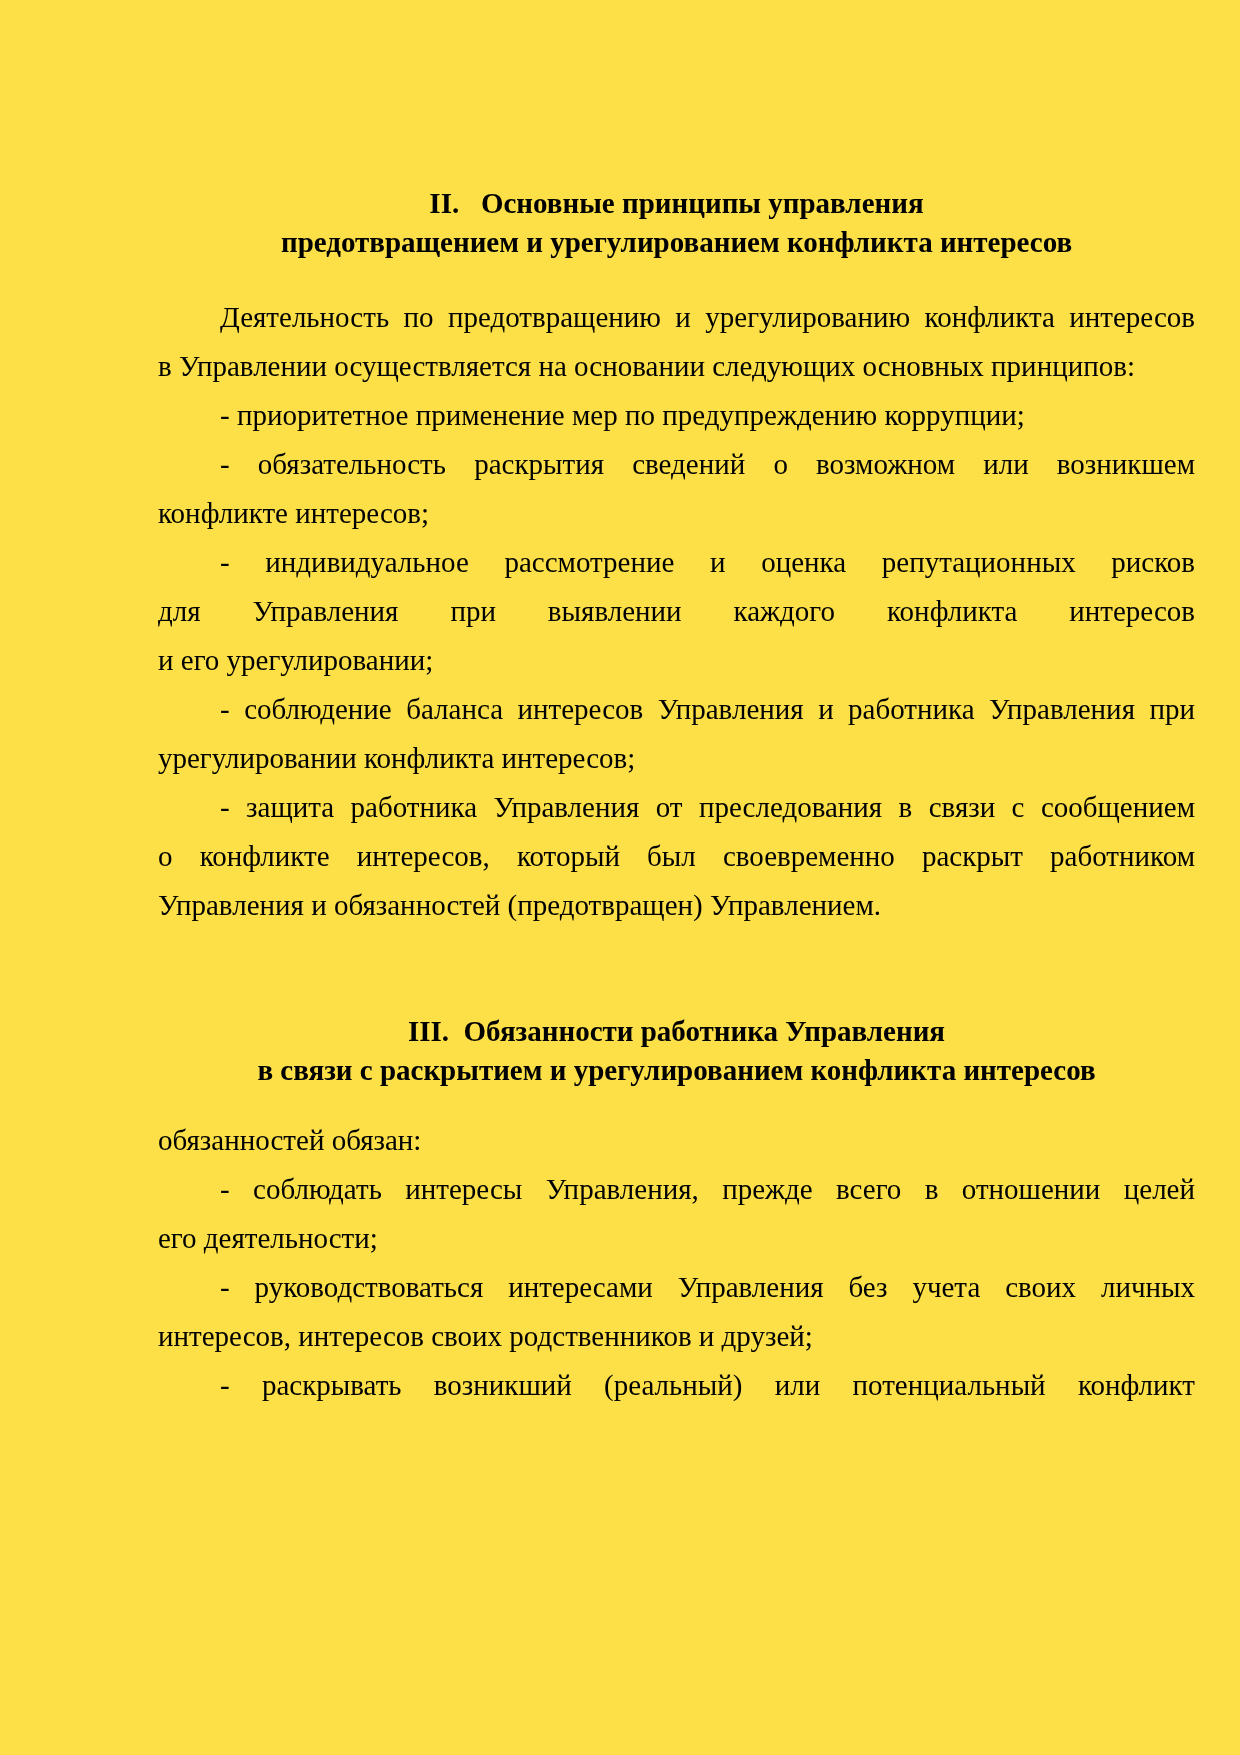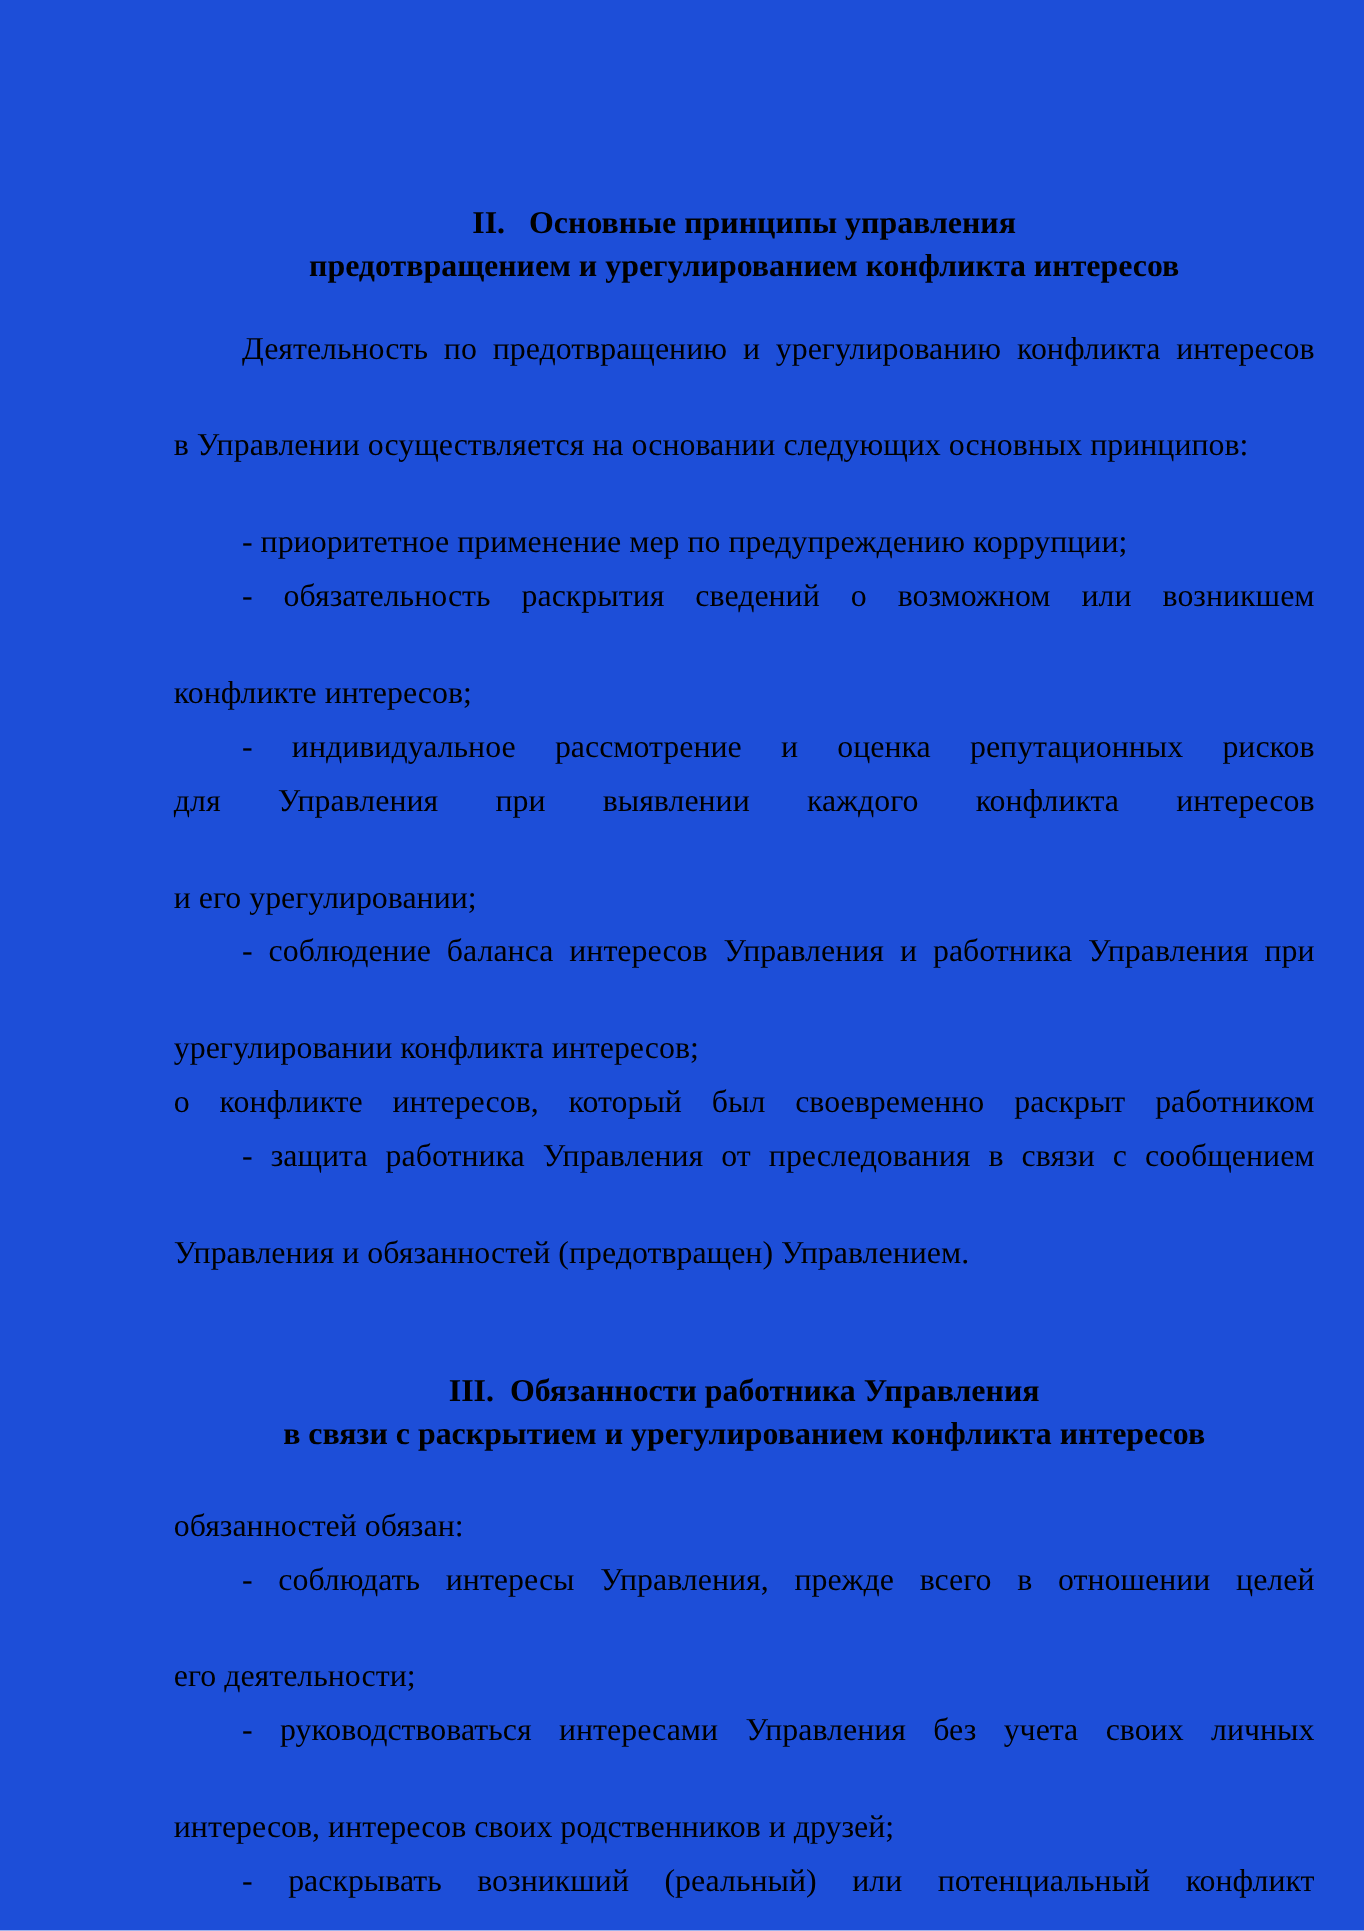--- a/index.html
+++ b/index.html
@@ -5,21 +5,21 @@
   * { margin: 0; padding: 0; box-sizing: border-box; }
   html, body { background: #ffffff; }
   body {
     width: 1240px;
     font-family: "Liberation Serif", "DejaVu Serif", serif;
   }
   .page {
     position: relative;
     width: 1240px;
     height: 1755px;
-    background: #1d4ed8;
+    background: #fde047;
     color: #000000;
     font-size: 29px;
     padding: 184px 45px 0 158px;
     overflow: hidden;
   }
   .heading { font-weight: bold; font-size: 29px; }
   .hline {
     line-height: 39px;
     height: 39px;
     text-align: center;
@@ -28,21 +28,21 @@
   .heading-ii { margin-bottom: 31px; }
   .heading-iii { margin-top: 82px; margin-bottom: 26px; }
   .para { width: 100%; }
   .ln {
     line-height: 49px;
     height: 49px;
     text-align: justify;
     text-align-last: justify;
   }
   .ln.fi { text-indent: 62px; }
-  .ln.pe { text-align-last: left; white-space: nowrap; margin-top: 39px; }
+  .ln.pe { text-align-last: left; white-space: nowrap; }
 </style>
 </head>
 <body>
 
 <div class="page">
 
   <section>
     <h2 class="heading heading-ii">
       <div class="hline">II.&nbsp;&nbsp;&nbsp;Основные принципы управления</div>
       <div class="hline">предотвращением и урегулированием конфликта интересов</div>
@@ -68,22 +68,22 @@
       <div class="ln pe">и его урегулировании;</div>
     </div>
 
 
     <div class="para">
       <div class="ln fi">- соблюдение баланса интересов Управления и работника Управления при</div>
       <div class="ln pe">урегулировании конфликта интересов;</div>
     </div>
 
     <div class="para">
+      <div class="ln fi">- защита работника Управления от преследования в связи с сообщением</div>
       <div class="ln">о конфликте интересов, который был своевременно раскрыт работником</div>
-      <div class="ln fi">- защита работника Управления от преследования в связи с сообщением</div>
       <div class="ln pe">Управления и обязанностей (предотвращен) Управлением.</div>
     </div>
   </section>
 
   <section>
     <h2 class="heading heading-iii">
       <div class="hline">III.&nbsp;&nbsp;Обязанности работника Управления</div>
       <div class="hline">в связи с раскрытием и урегулированием конфликта интересов</div>
     </h2>
 

